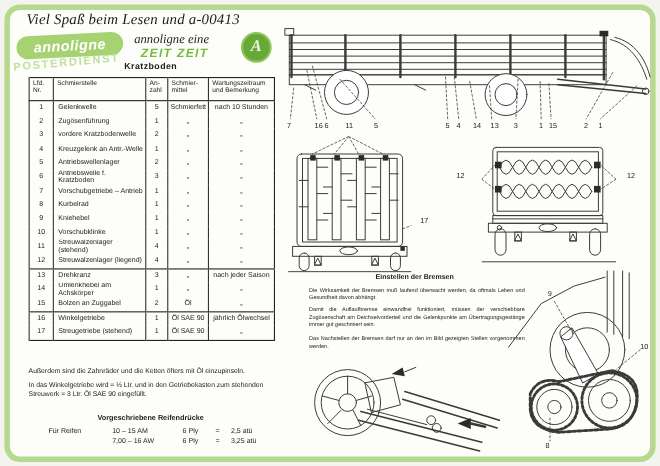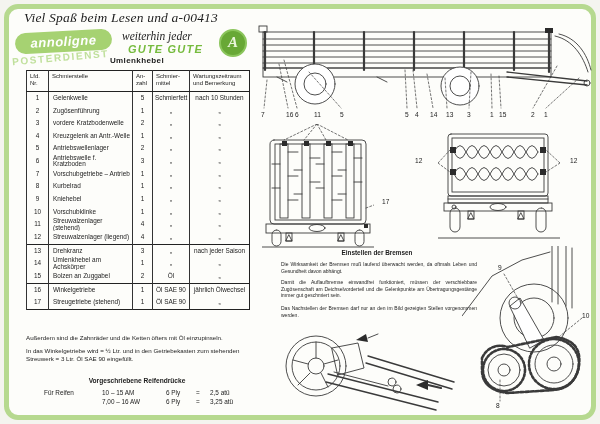--- a/index.html
+++ b/index.html
@@ -62,24 +62,24 @@
   svg .teeth{stroke-dasharray:2.2,2;stroke-width:2.6}
 </style>
 </head>
 <body>
 
 <div class="frame"></div>
 
 <div class="abs handwritten">Viel Spaß beim Lesen und a-00413</div>
 <div class="abs logo-box">annoligne</div>
 <div class="abs posterdienst">POSTERDIENST</div>
-<div class="abs tagline1">weiterhin jeder</div>
-<div class="abs tagline2">GUTE GUTE</div>
+<div class="abs tagline1">annoligne eine</div>
+<div class="abs tagline2">ZEIT ZEIT</div>
 <div class="abs badge">A</div>
-<div class="abs plan-title">Umlenkhebel</div>
+<div class="abs plan-title">Kratzboden</div>
 
 <table class="plan">
   <colgroup>
     <col style="width:22px">
       <col style="width:84px">
       <col style="width:20px">
     <col style="width:37px">
       <col style="width:60px">
   </colgroup>
   <thead>

